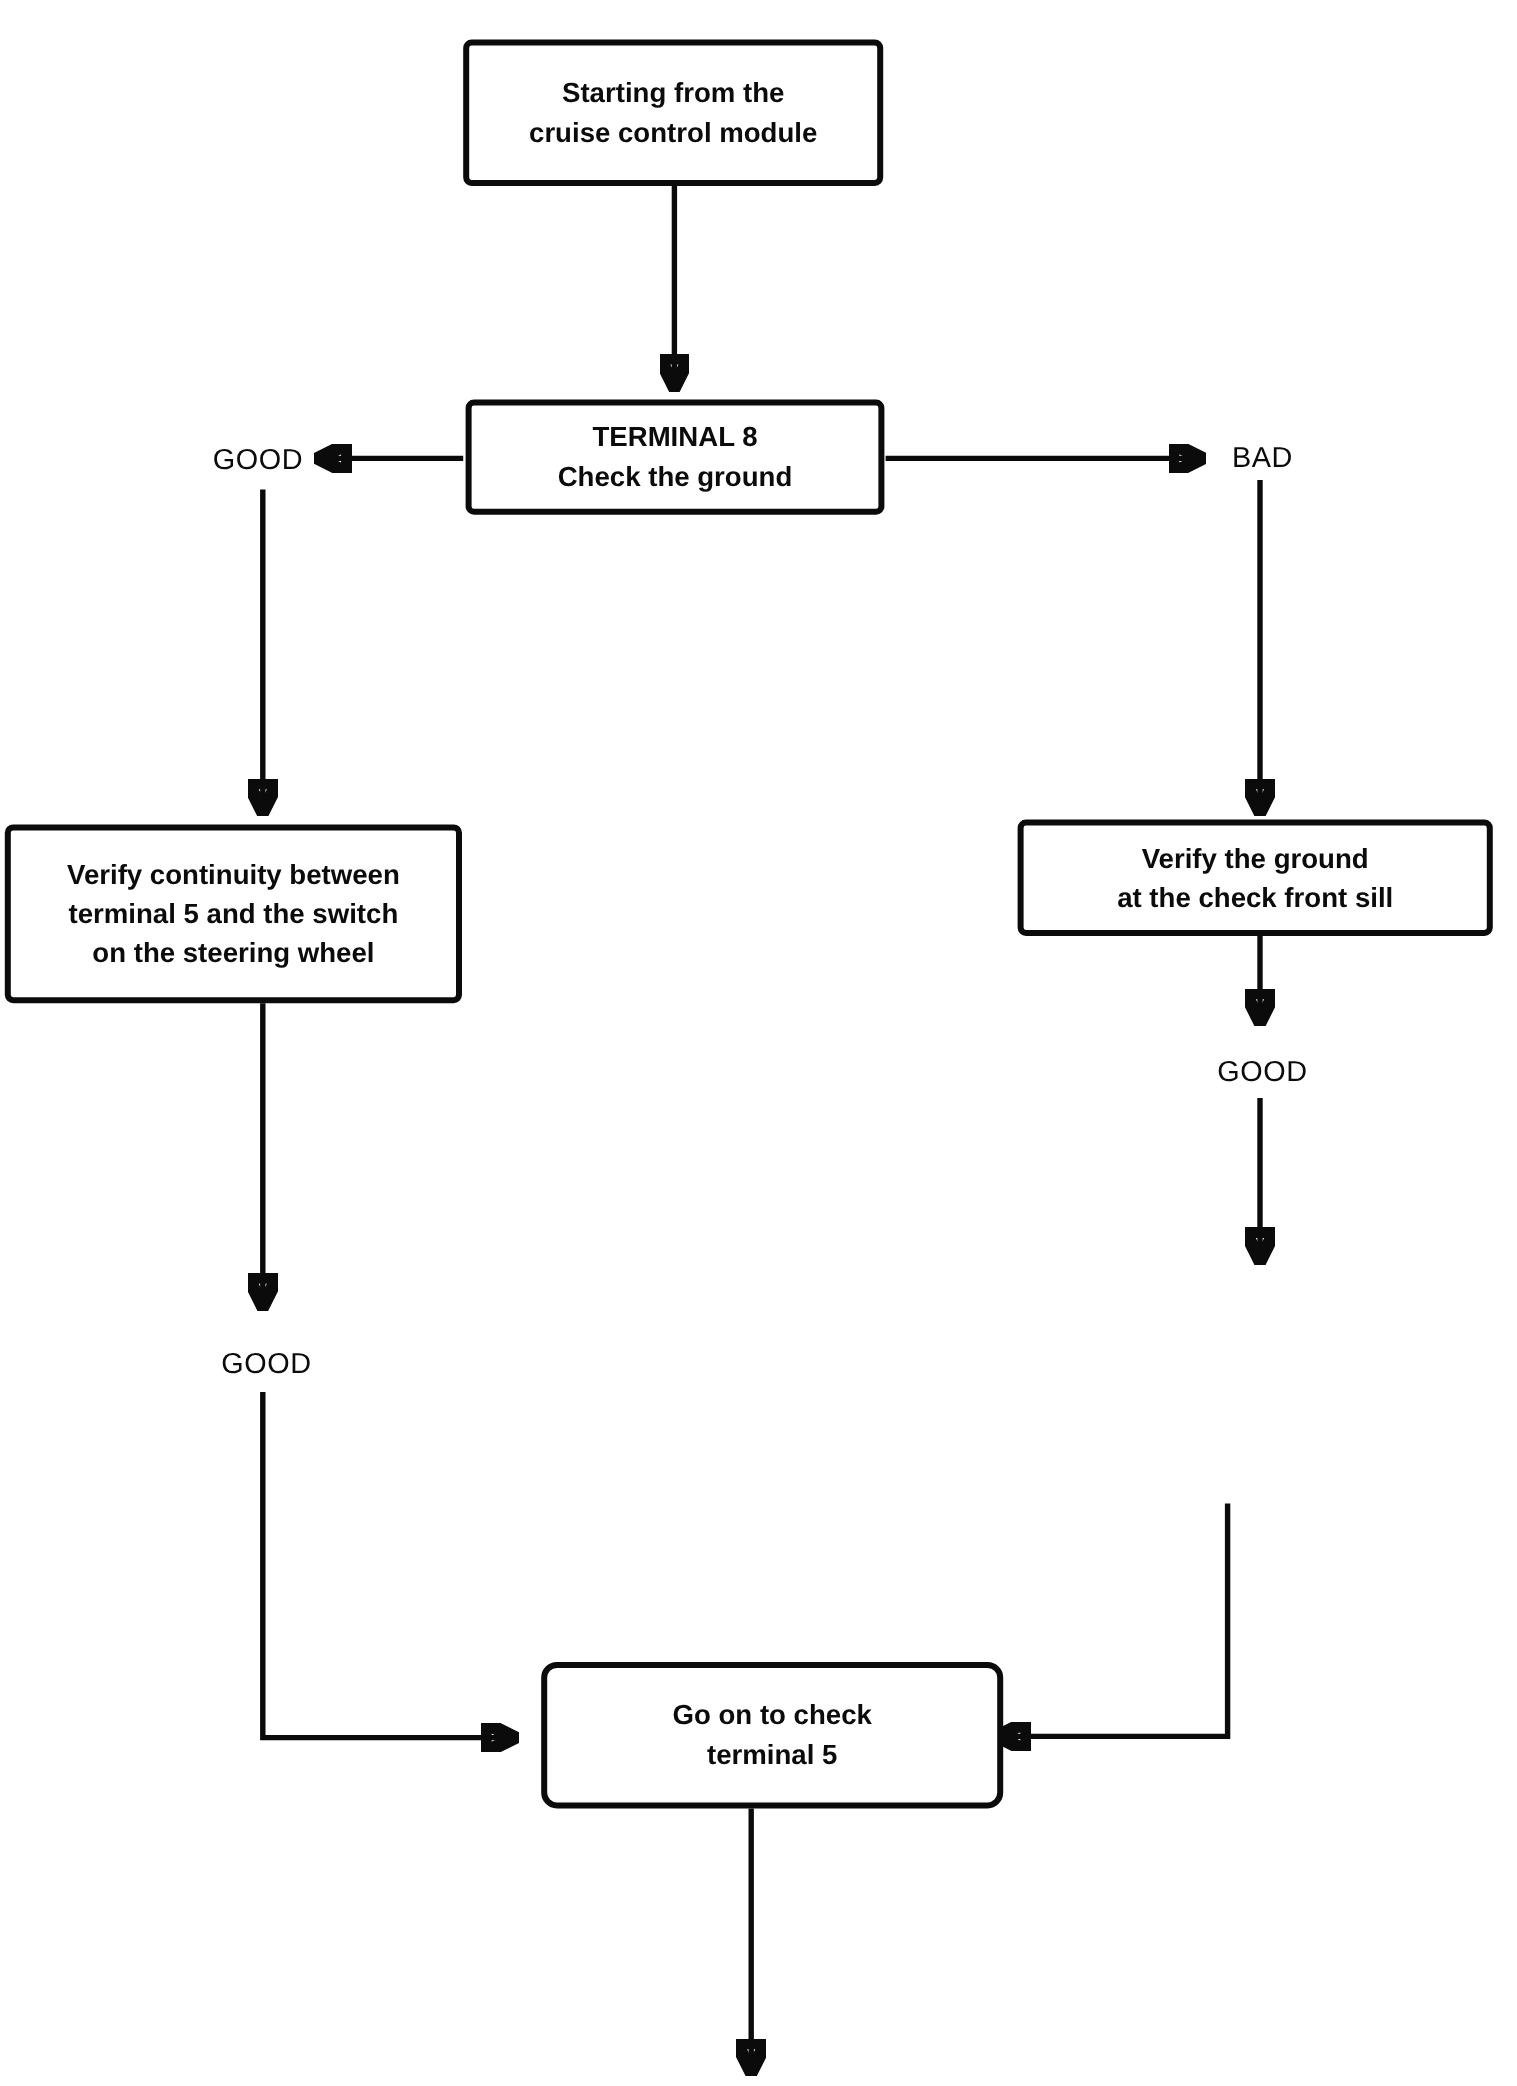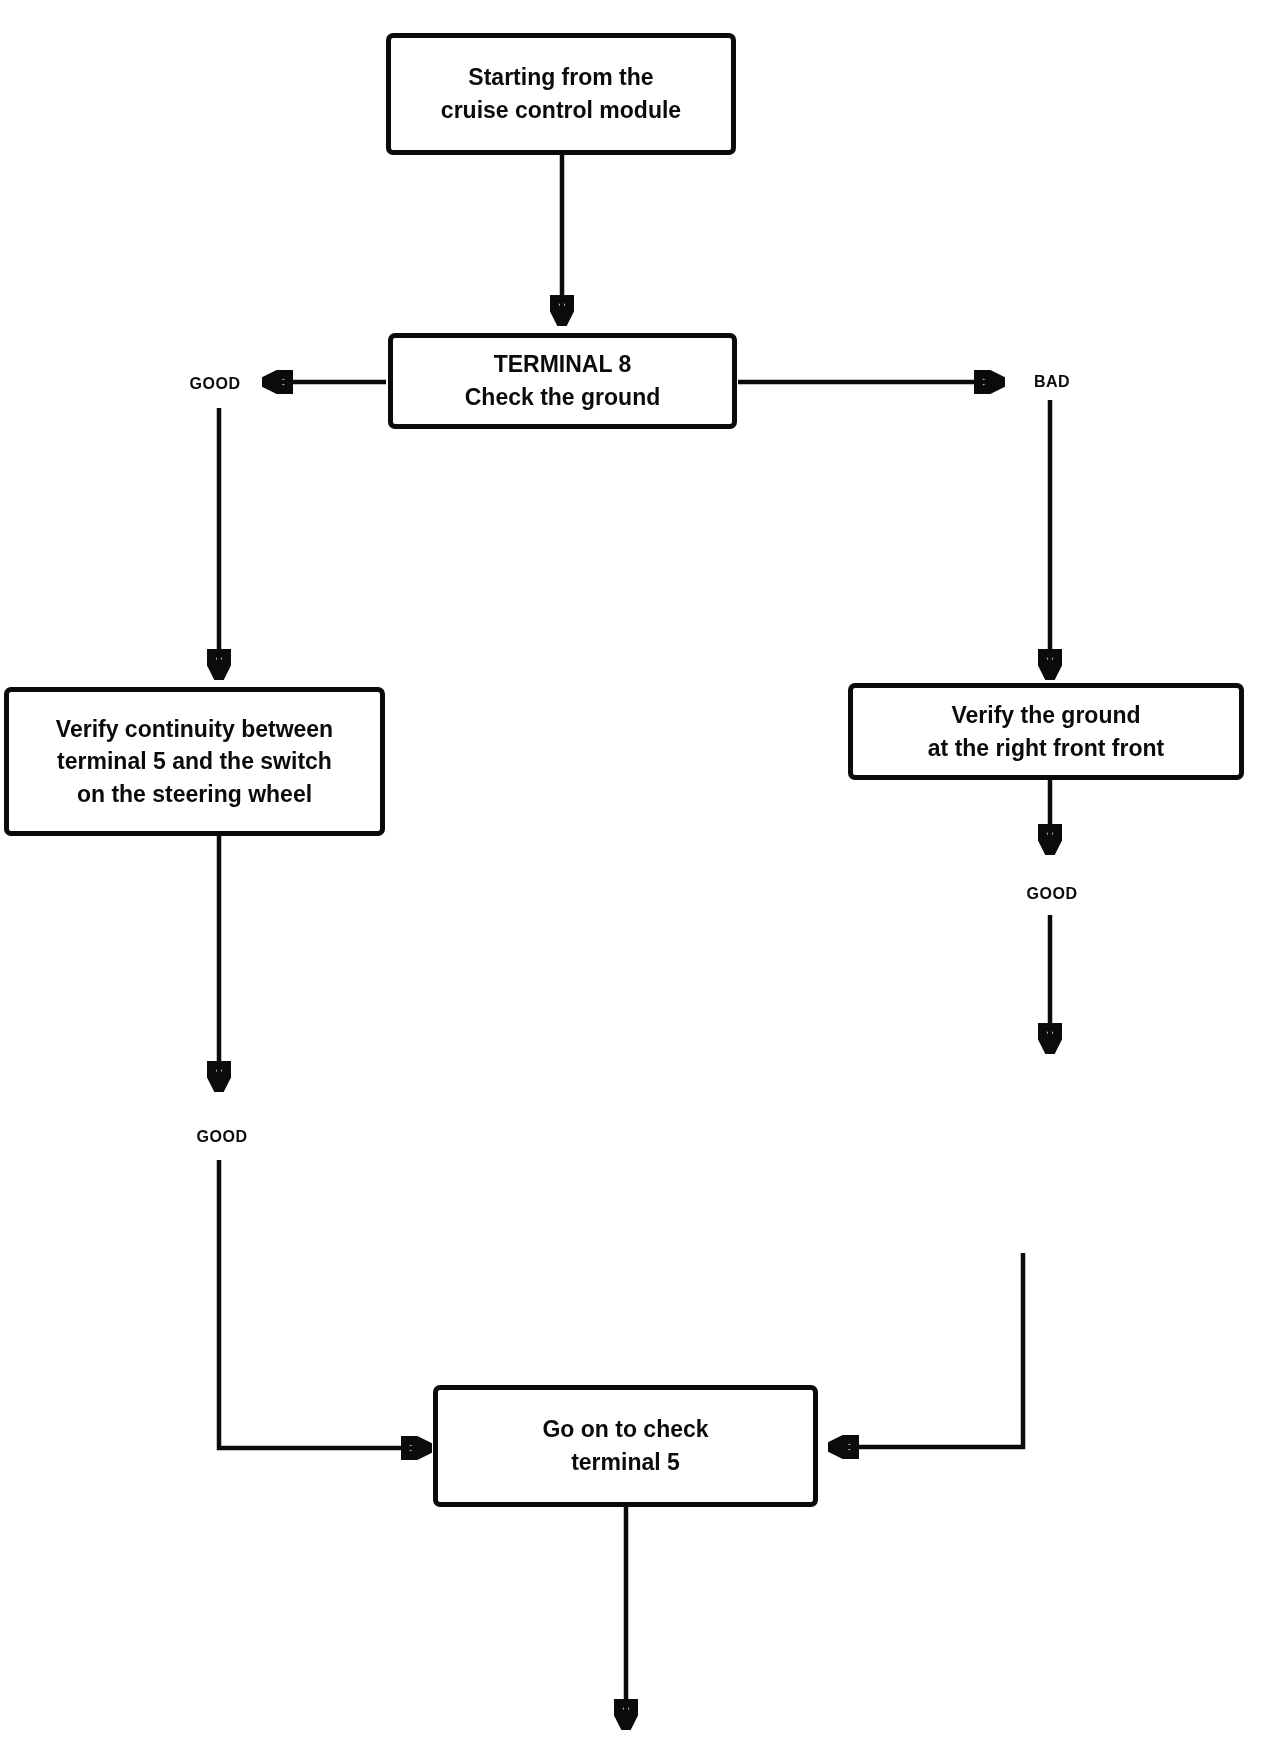--- a/index.html
+++ b/index.html
@@ -40,31 +40,31 @@
     text-align: center;
     font-weight: bold;
     font-size: 23px;
     line-height: 1.42;
     white-space: pre-line;
     padding: 4px 10px;
   }
   .edge-label {
     position: absolute;
     transform: translate(-50%, -50%);
-    font-weight: bold;
-    font-size: 16px;
+    font-weight: normal;
+    font-size: 24px;
     letter-spacing: 0.5px;
     white-space: nowrap;
   }
   .n-start          { left: 386px; top: 5px;    width: 350px; height: 122px; margin-top: 28px; }
   .n-terminal8      { left: 388px; top: 333px;  width: 349px; height: 96px;  }
   .n-verify-switch  { left: 4px;   top: 687px;  width: 381px; height: 149px; }
   .n-verify-ground  { left: 848px; top: 683px;  width: 396px; height: 97px;  }
   .n-verify-wire    { left: 845px; top: 1057px; width: 399px; height: 196px; }
-  .n-check-terminal5{ left: 433px; top: 1385px; width: 385px; height: 122px; }
+  .n-check-terminal5{ left: 451px; top: 1385px; width: 385px; height: 122px; border-radius: 13px; }
   .l-good-left       { left: 215px;  top: 384px;  }
   .l-bad             { left: 1052px; top: 382px; text-align: right;  }
   .l-good-right      { left: 1052px; top: 894px;  }
   .l-good-left-lower { left: 222px;  top: 1137px; }
 </style>
 </head>
 <body>
 
 <div class="canvas">
 
@@ -92,21 +92,21 @@
 cruise control module</div>
 
   <div class="node n-terminal8">TERMINAL 8
 Check the ground</div>
 
   <div class="node n-verify-switch">Verify continuity between
 terminal 5 and the switch
 on the steering wheel</div>
 
   <div class="node n-verify-ground">Verify the ground
-at the right front front</div>
+at the check front sill</div>
 
 
   <div class="node n-check-terminal5">Go on to check
 terminal 5</div>
 
   <div class="edge-label l-good-left">GOOD</div>
 
   <div class="edge-label l-bad">BAD</div>
 
   <div class="edge-label l-good-right">GOOD</div>

